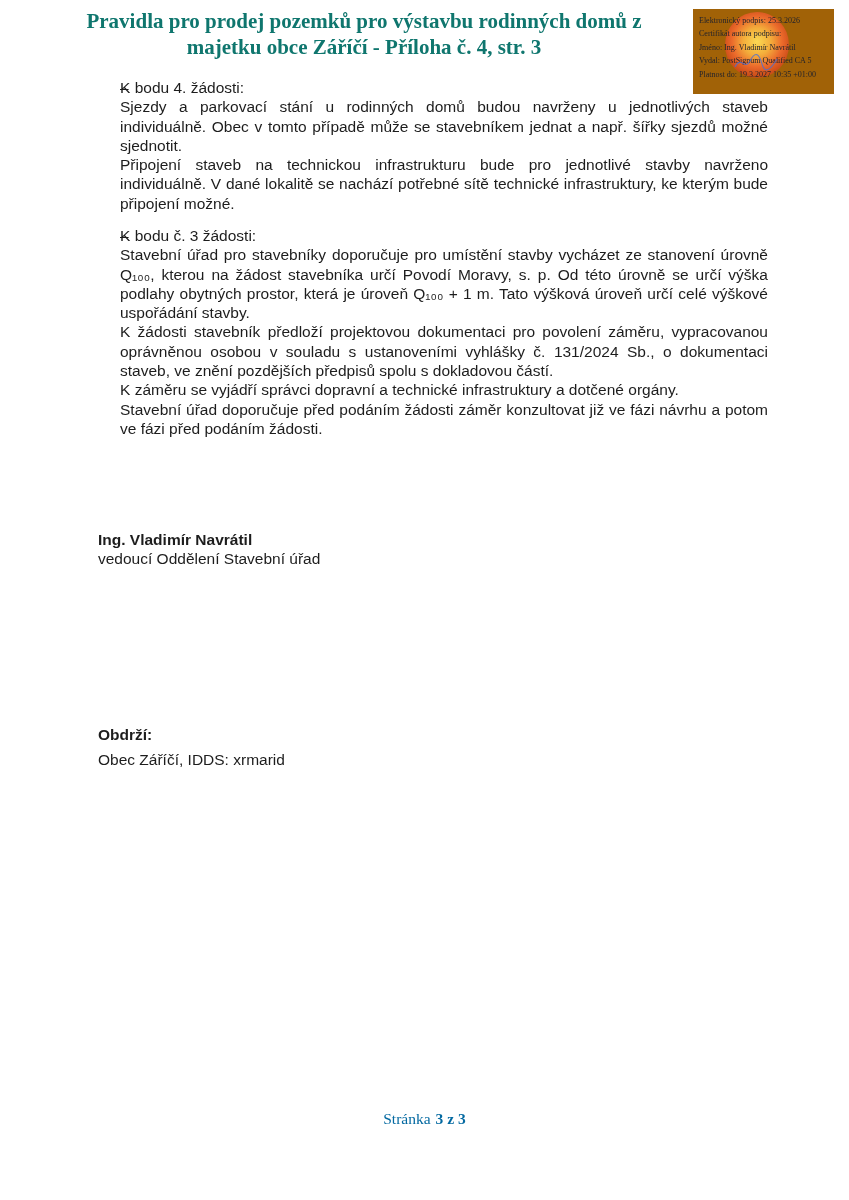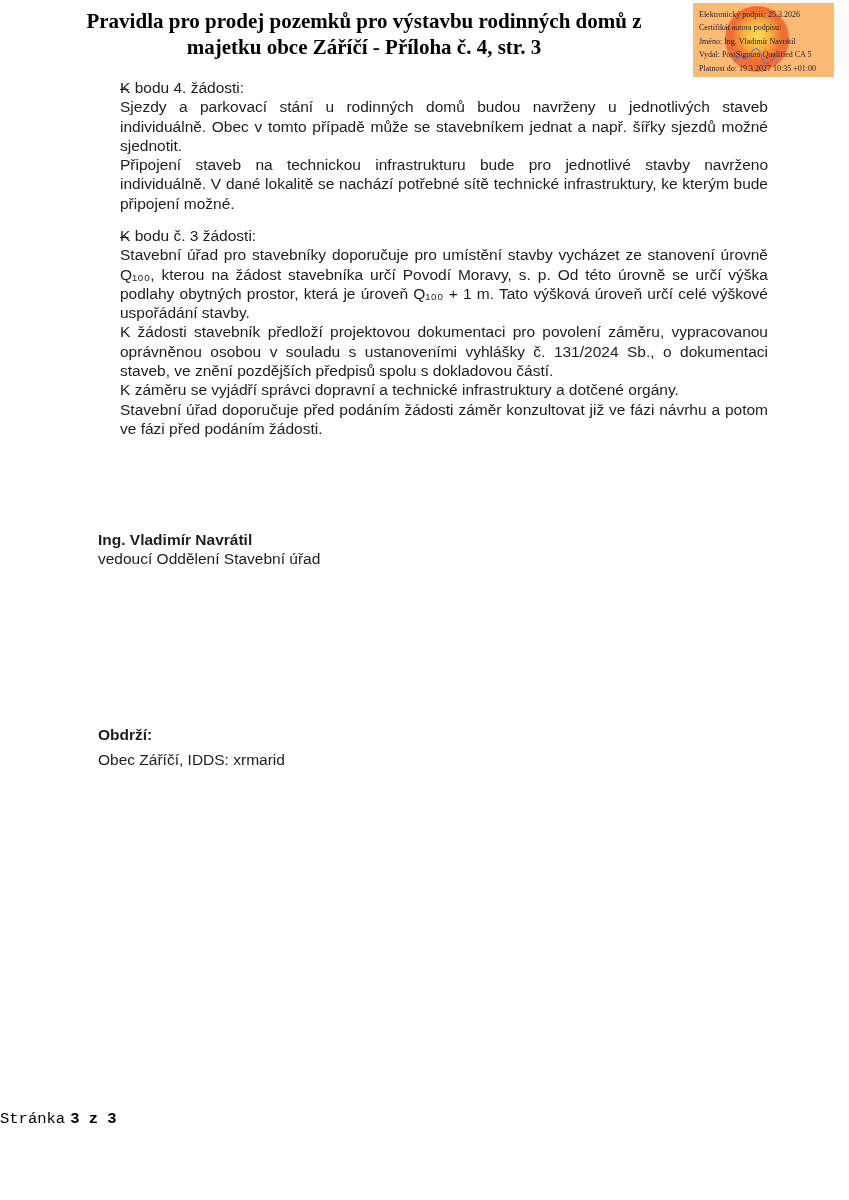--- a/index.html
+++ b/index.html
@@ -17,29 +17,29 @@
   
   .doc-title {
     position:absolute;
     top:8px; left:8px;
     width:712px;
     text-align:center;
     font-family:"Liberation Serif", serif;
     font-weight:bold;
     font-size:21px;
     line-height:26px;
-    color:#000000;
+    color:#0f766e;
   }
 
   
   .stamp {
     position:absolute;
-    top:3px; left:693px;
-    width:141px; height:74px;
-    background:#fdba74;
+    top:9px; left:693px;
+    width:141px; height:85px;
+    background:#a16207;
     box-sizing:border-box;
     padding:5px 5px 0 6px;
     font-family:"Liberation Serif", serif;
     font-size:8px;
     line-height:13.4px;
     color:#23232b;
     white-space:nowrap;
     overflow:hidden;
   }
   .stamp .seal {
@@ -92,23 +92,24 @@
     line-height:19px;
     margin-top:35px;
   }
   .recipients-heading { font-weight:bold; margin-bottom:6px; }
 
   
   .footer {
     position:absolute;
     top:1110px; left:0;
     width:100%;
-    font-family:Liberation Mono, monospace;
+    text-align:center;
+    font-family:Liberation Serif, serif;
     font-size:15.5px;
-    color:#000000;
+    color:#0369a1;
   }
   .footer .page-numbers { font-weight:bold; margin-left:5px; }
 </style>
 </head>
 <body>
 
 <div class="page">
 
   <div class="doc-title">
     <div>Pravidla pro prodej pozemků pro výstavbu rodinných domů z</div>

